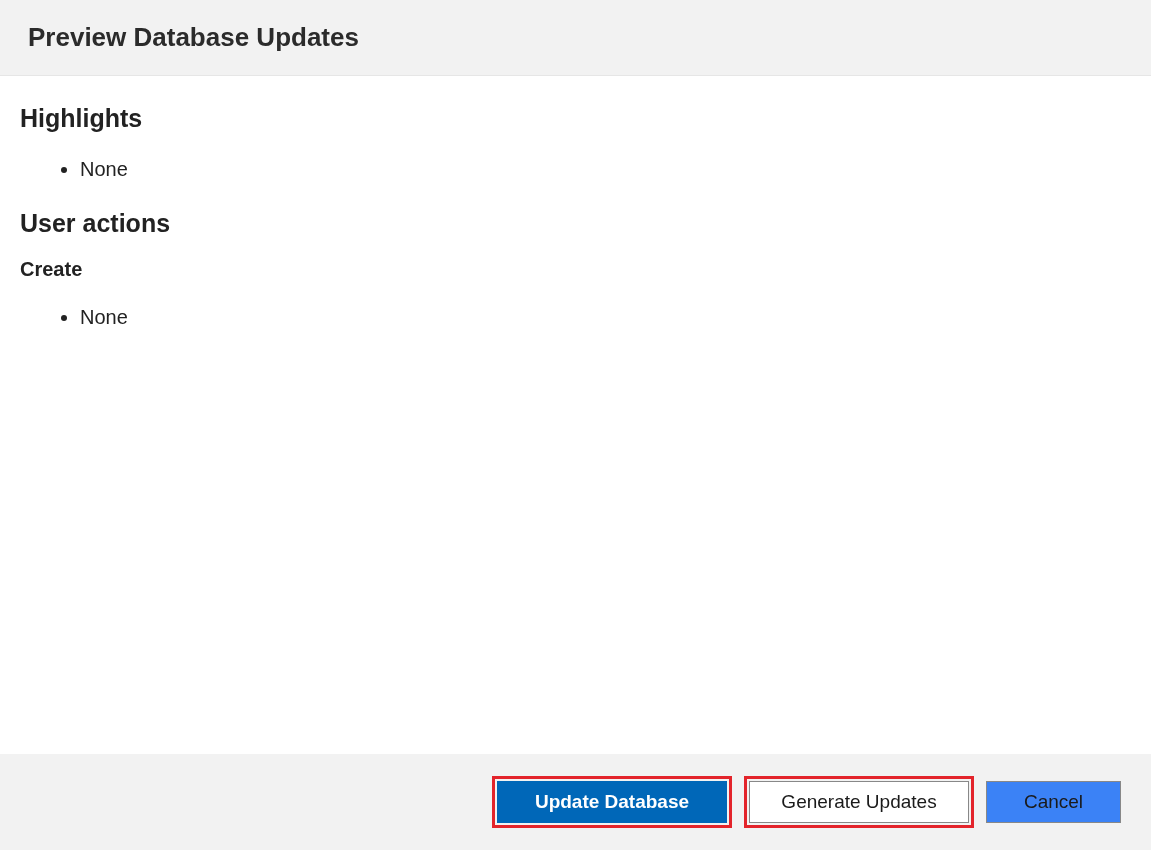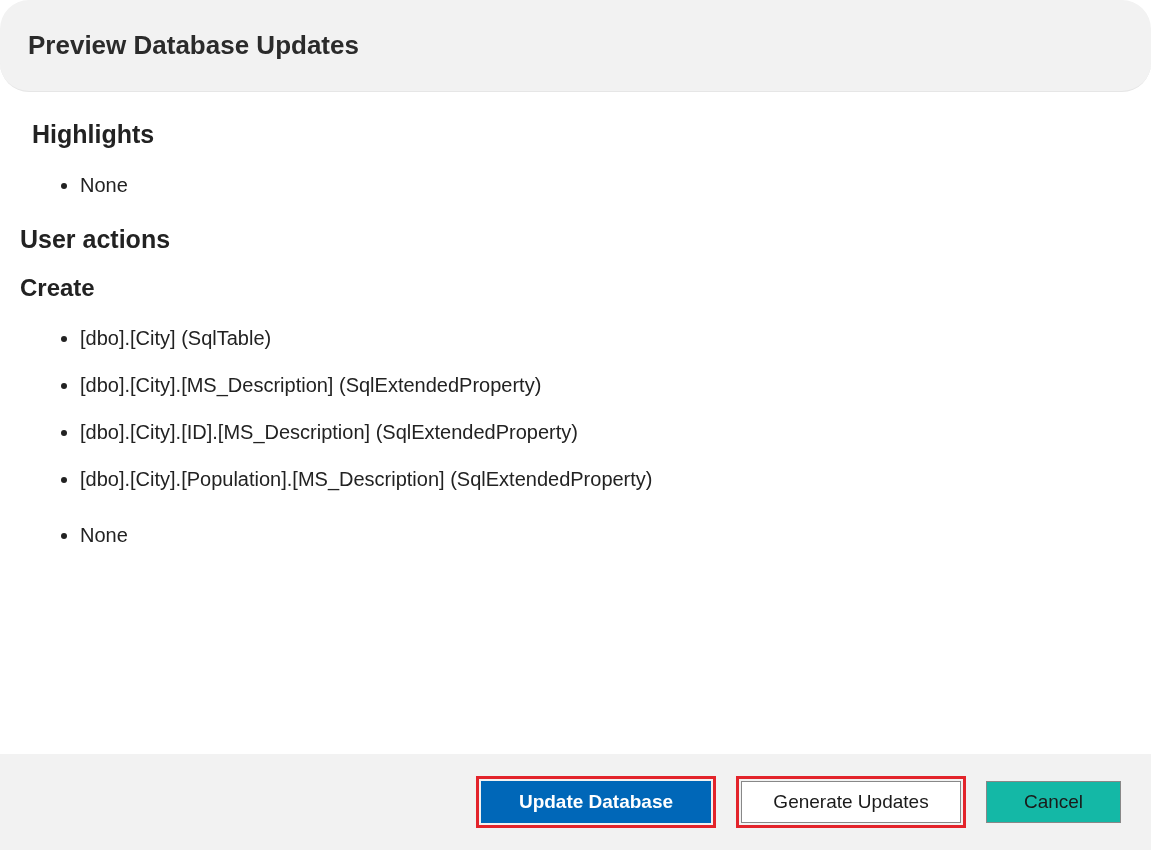--- a/index.html
+++ b/index.html
@@ -11,23 +11,22 @@
       font-family: 'Segoe UI', Tahoma, Geneva, Verdana, sans-serif;
       background: #ffffff;
       width: 1151px;
       height: 850px;
       display: flex;
       flex-direction: column;
       overflow: hidden;
     }
     .header {
       background: #f2f2f2;
-      padding: 30px 28px;
+      padding: 22px 28px;
       border-bottom: 1px solid #e6e6e6;
-      border-radius: 29px;
     }
     .header h1 {
       font-size: 26px;
       font-weight: 600;
       color: #2b2b2b;
     }
     .content {
       flex: 1;
       padding: 28px 20px 20px 20px;
       background: #ffffff;
@@ -35,47 +34,45 @@
     }
     .section-heading {
       font-size: 25px;
       font-weight: 700;
       color: #222222;
       margin-bottom: 20px;
       margin-top: 0;
     }
     .section-heading:first-child {
       margin-top: 0;
-      margin-left: 12px;
     }
     .sub-heading {
-      font-size: 24px;
+      font-size: 20px;
       font-weight: 700;
       color: #222222;
       margin-top: 18px;
       margin-bottom: 20px;
     }
     ul {
       list-style: disc;
       padding-left: 60px;
       margin-bottom: 24px;
     }
     li {
       font-size: 20px;
       color: #222222;
       line-height: 1.6;
       font-weight: 400;
-      margin-top: 15px;
     }
     .footer {
       background: #f2f2f2;
       padding: 22px 30px 22px 22px;
       display: flex;
       justify-content: flex-end;
-      gap: 20px;
+      gap: 12px;
       align-items: center;
     }
     .highlight-wrap {
       border: 3px solid #e3242b;
       padding: 2px;
       display: inline-block;
     }
     .btn {
       font-family: inherit;
       font-size: 19px;
@@ -92,47 +89,41 @@
       font-weight: 600;
       min-width: 230px;
     }
     .btn-secondary {
       background: #ffffff;
       color: #1a1a1a;
       border: 1px solid #888888;
       min-width: 220px;
     }
     .btn-cancel {
-      background: #14b8a6;
+      background: #3b82f6;
       color: #1a1a1a;
       border: 1px solid #888888;
       min-width: 135px;
     }
   </style>
 </head>
 <body>
 
 <div class="header">
   <h1>Preview Database Updates</h1>
 </div>
 
 <div class="content">
   <h2 class="section-heading">Highlights</h2>
   <ul>
     <li>None</li>
   </ul>
 
   <h2 class="section-heading">User actions</h2>
   <h3 class="sub-heading">Create</h3>
-  <ul>
-    <li>[dbo].[City] (SqlTable)</li>
-    <li>[dbo].[City].[MS_Description] (SqlExtendedProperty)</li>
-    <li>[dbo].[City].[ID].[MS_Description] (SqlExtendedProperty)</li>
-    <li>[dbo].[City].[Population].[MS_Description] (SqlExtendedProperty)</li>
-  </ul>
 
   <ul>
     <li>None</li>
   </ul>
 </div>
 
 <div class="footer">
   <span class="highlight-wrap">
     <button class="btn btn-primary">Update Database</button>
   </span>

